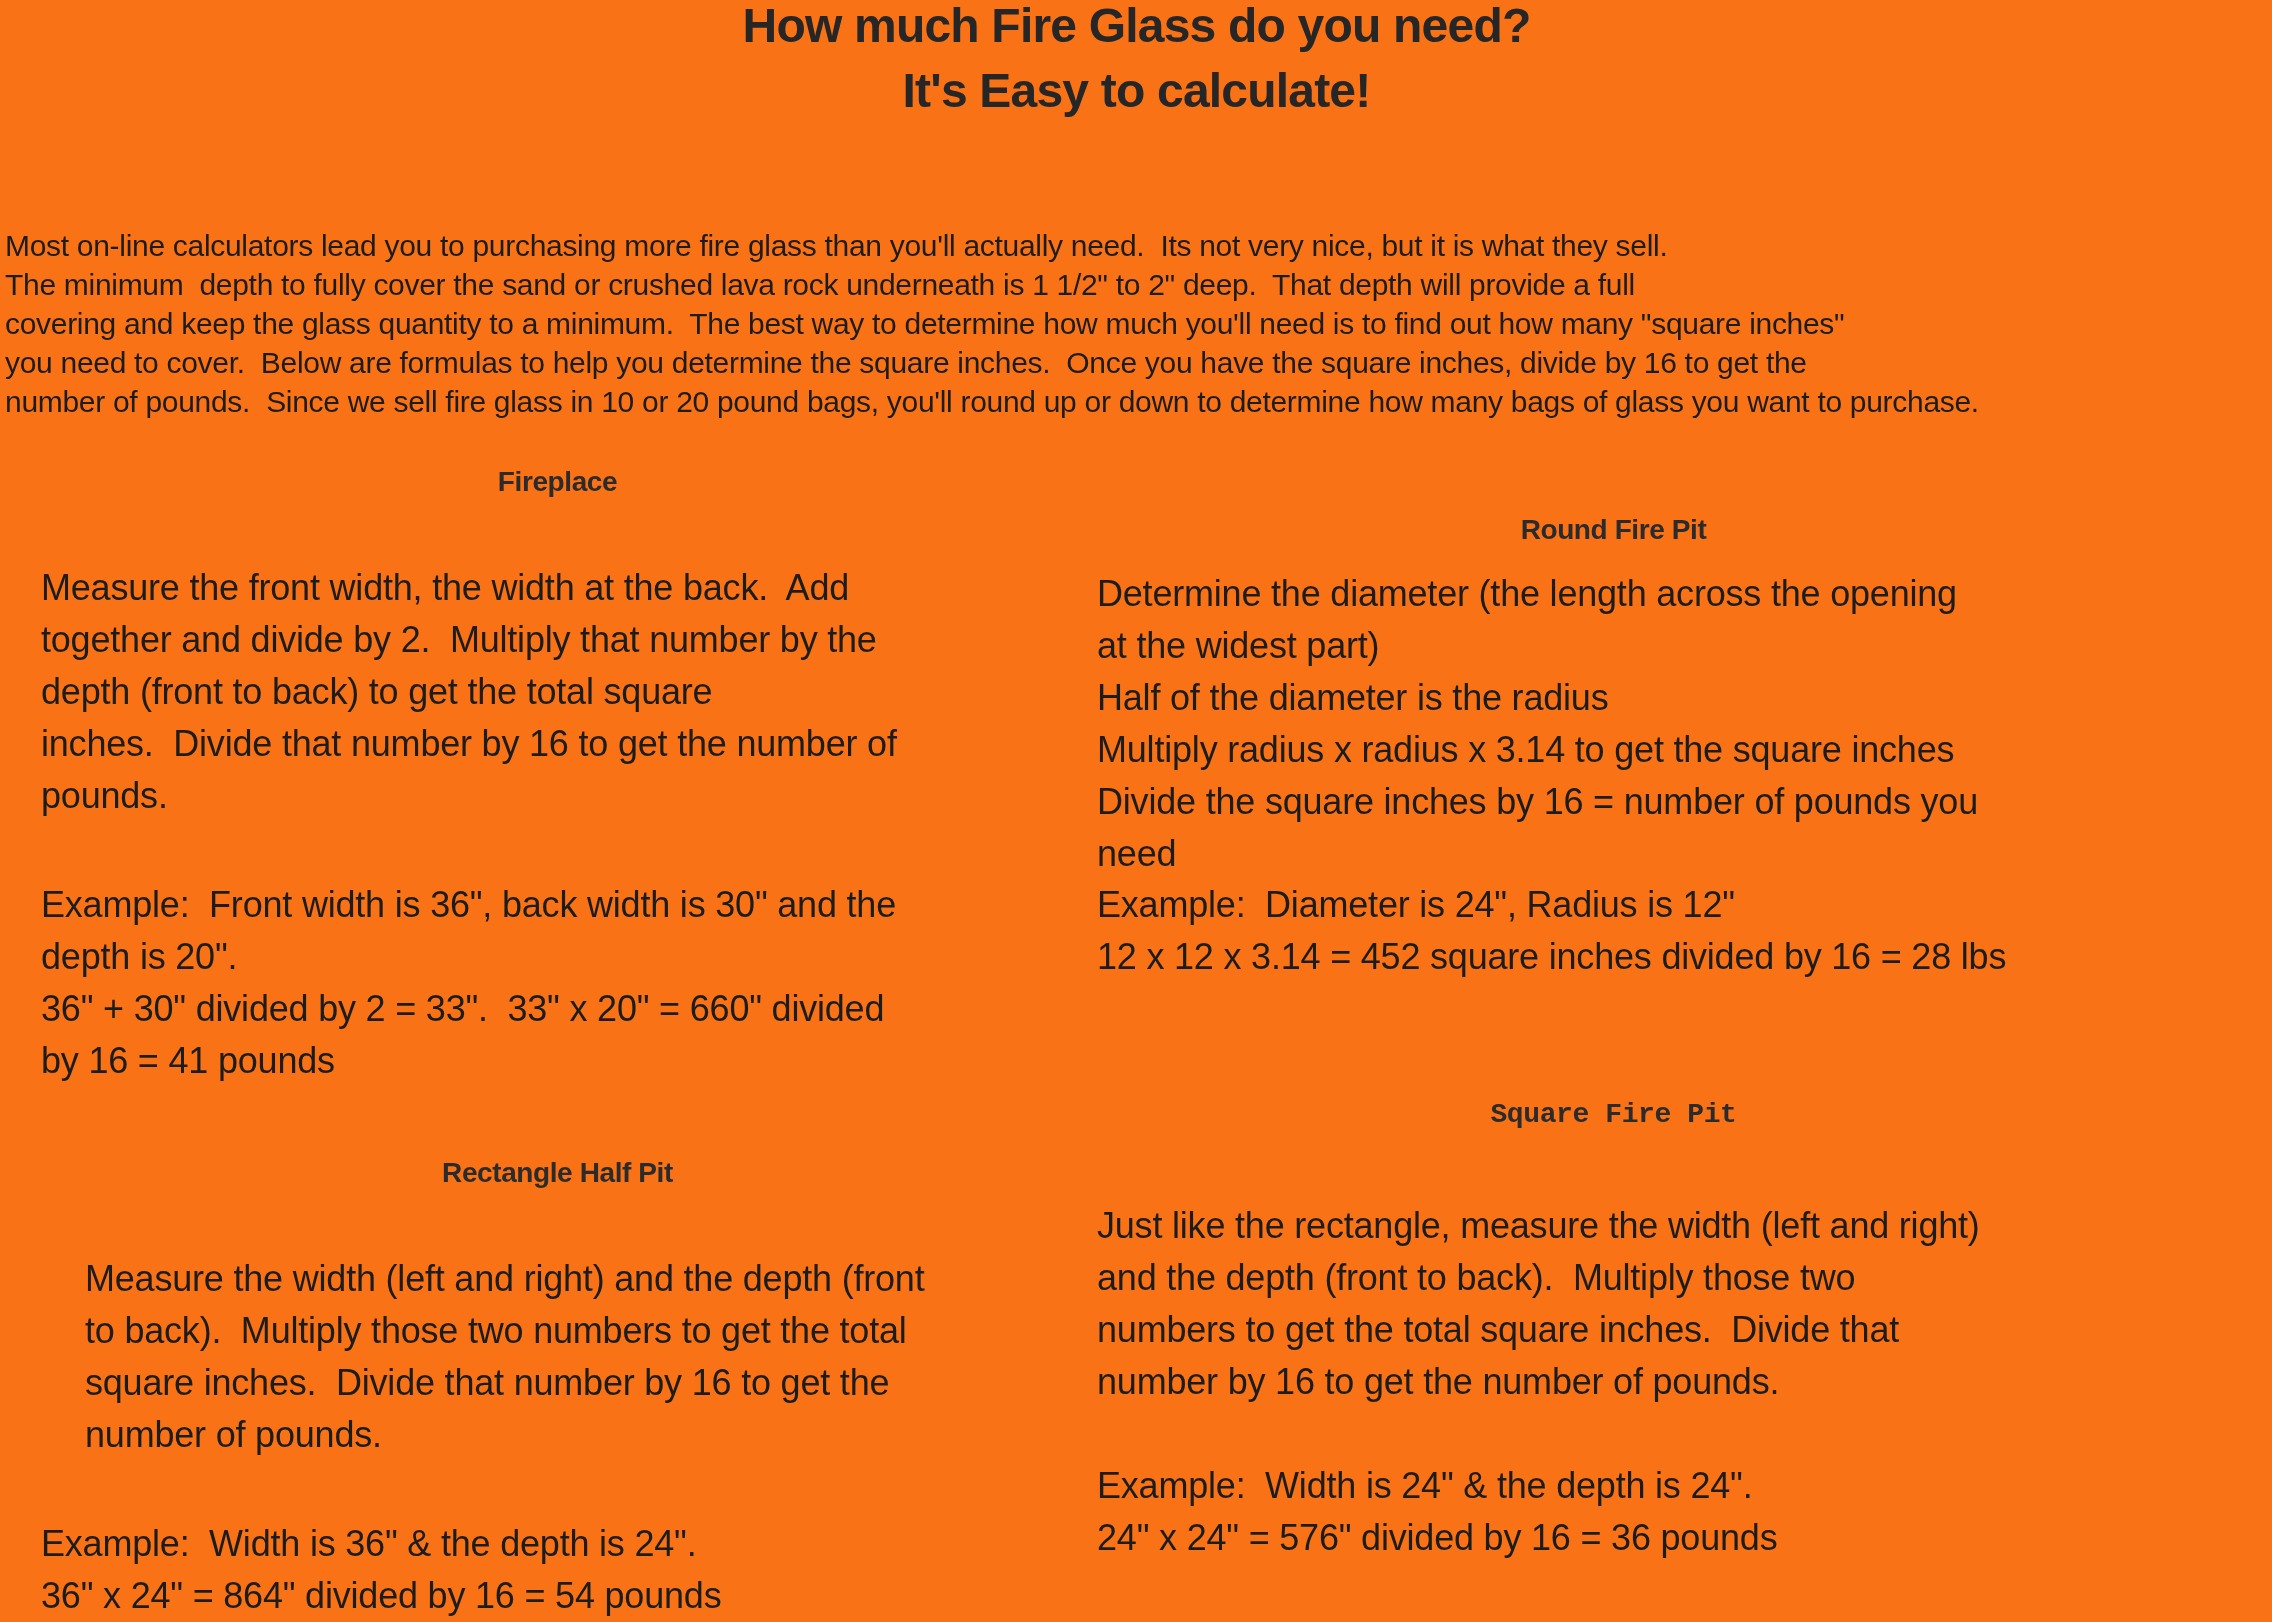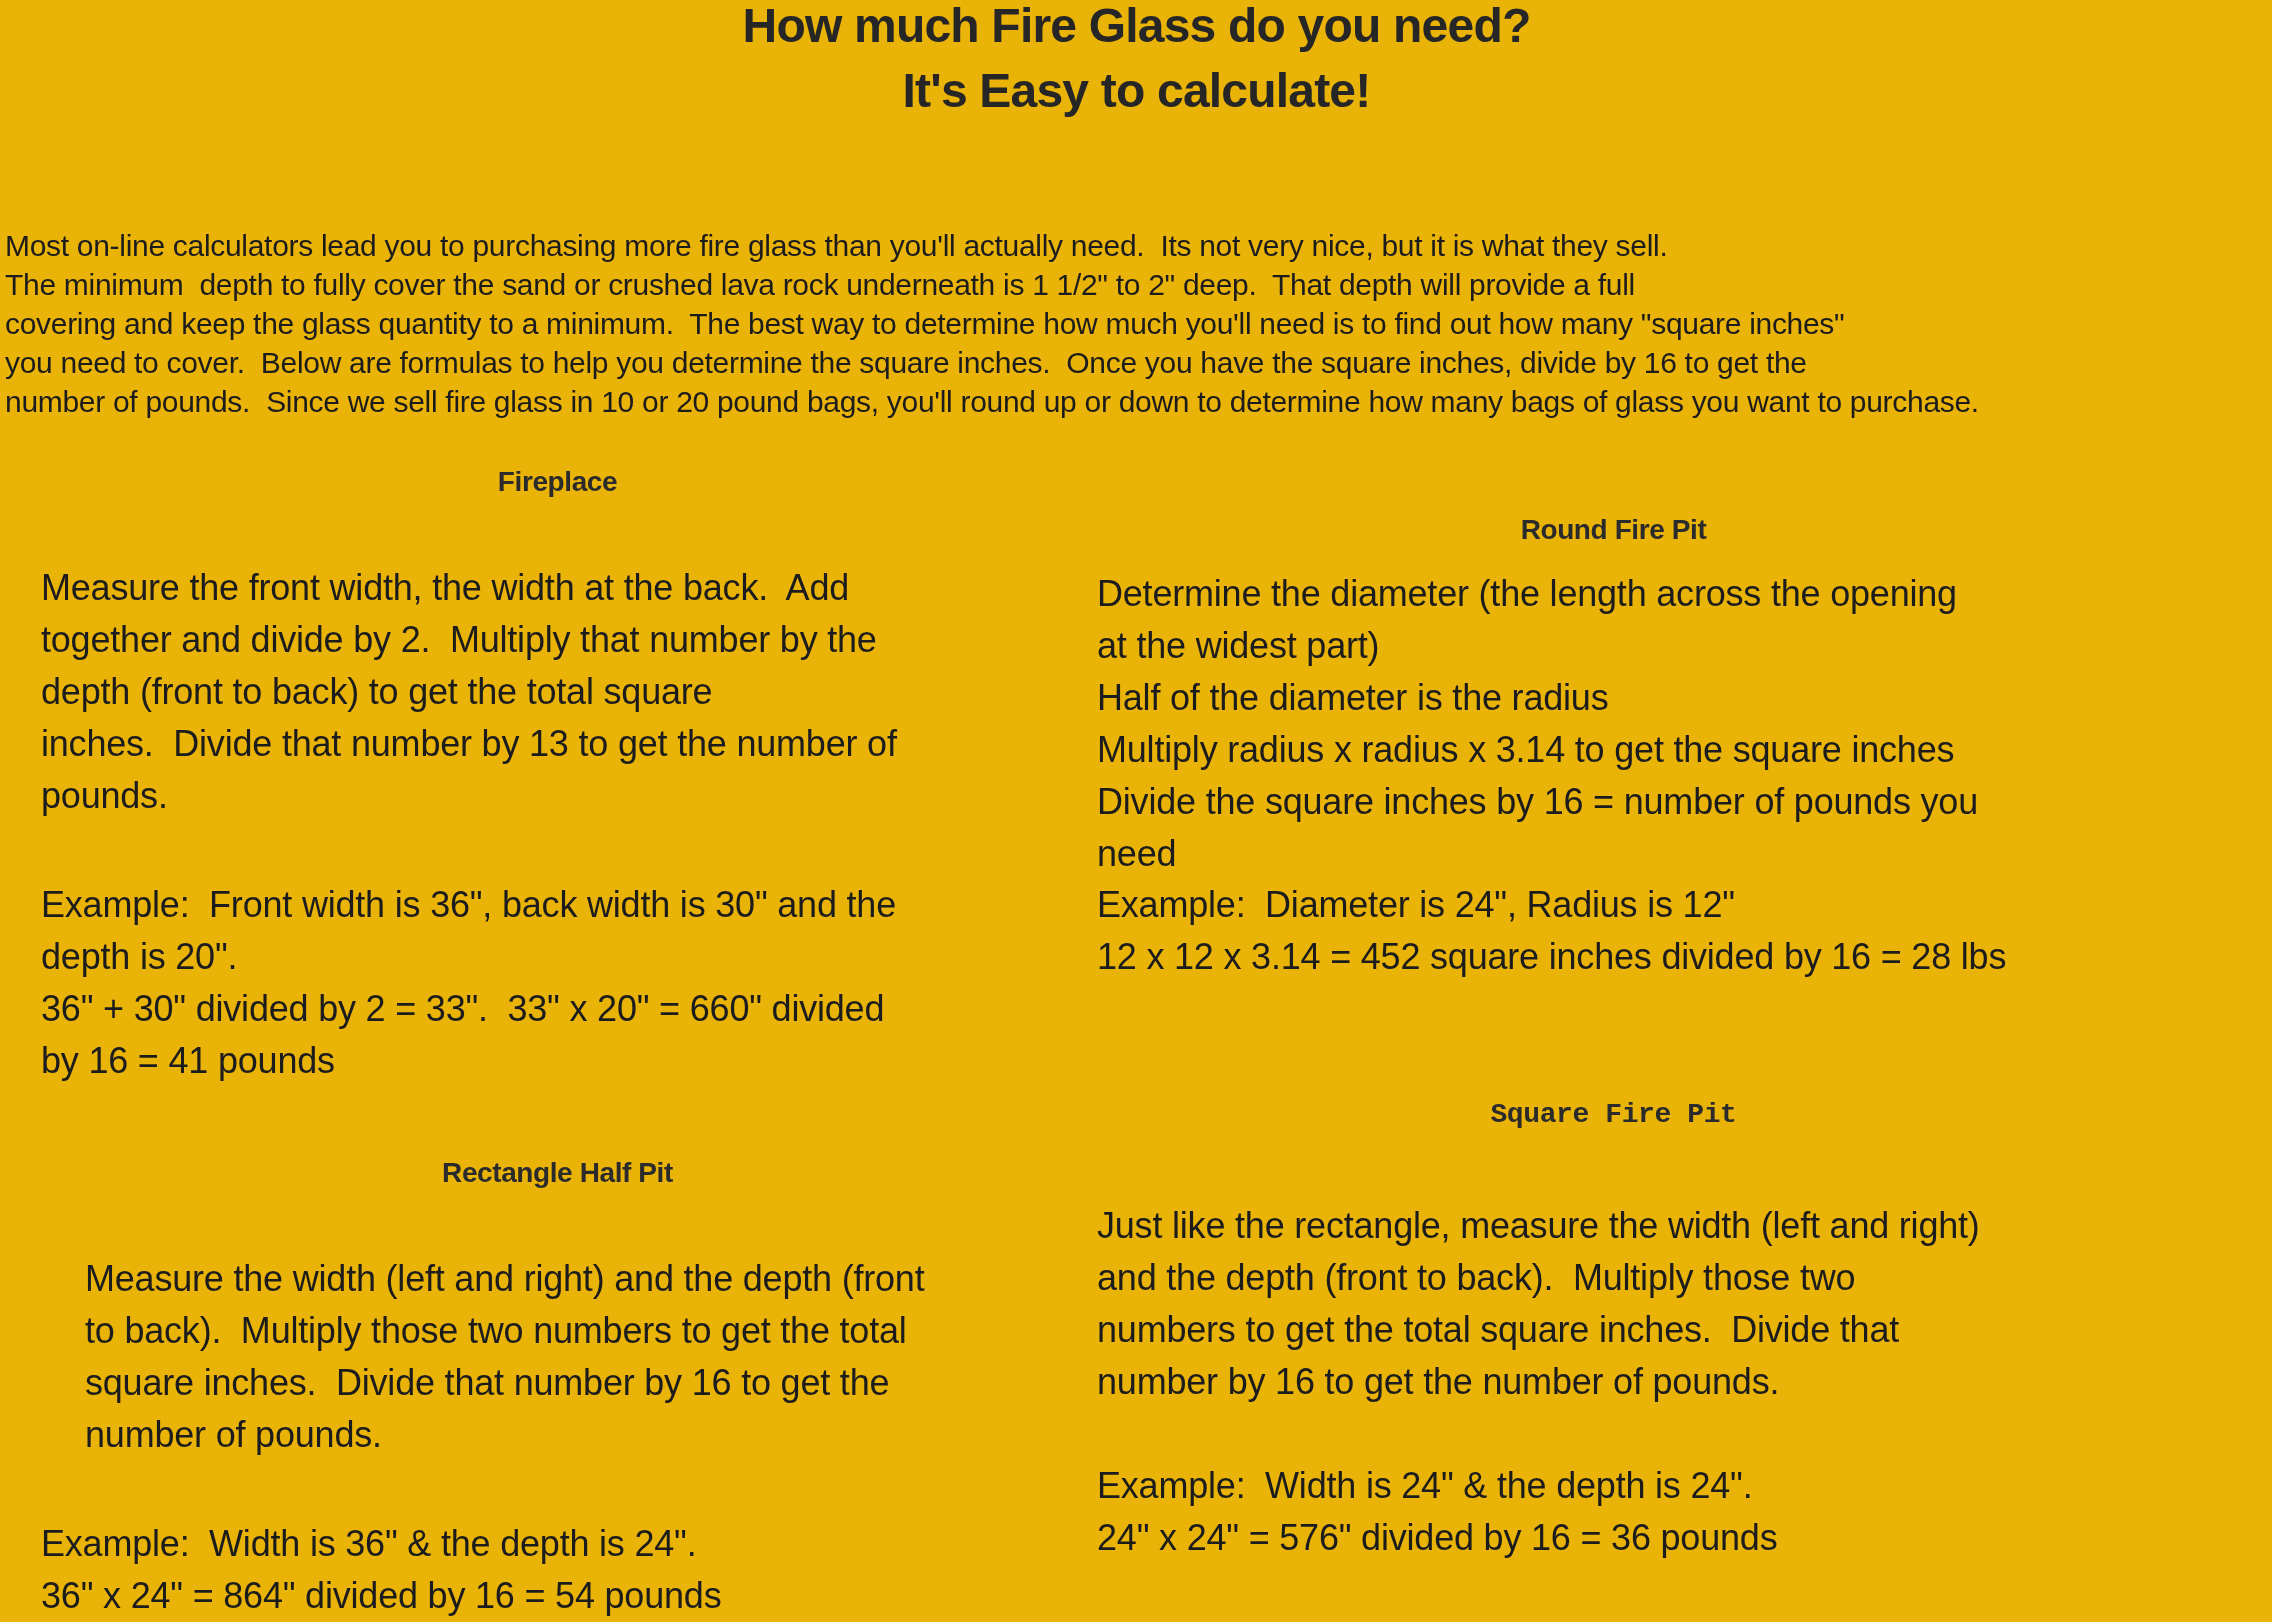--- a/index.html
+++ b/index.html
@@ -1,20 +1,20 @@
 <!DOCTYPE html>
 <html style="font-size:13.3px"><head>
 <meta charset="utf-8">
 <style>
   html, body { margin: 0; padding: 0; background: #ffffff; }
   .page {
     position: relative;
     width: 2273px;
     height: 1623px;
-    background: #eab308;
+    background: #f97316;
     font-family: "Liberation Sans", sans-serif;
     color: #1e1e1e;
     overflow: hidden;
   }
   .pre { white-space: pre; }
   .title {
     position: absolute;
     top: -7.5px; left: 0; width: 2273px;
     text-align: center;
     font-weight: bold;
@@ -74,21 +74,21 @@
   <div class="intro pre">Most on-line calculators lead you to purchasing more fire glass than you'll actually need.  Its not very nice, but it is what they sell.
 The minimum  depth to fully cover the sand or crushed lava rock underneath is 1 1/2" to 2" deep.  That depth will provide a full
 covering and keep the glass quantity to a minimum.  The best way to determine how much you'll need is to find out how many "square inches"
 you need to cover.  Below are formulas to help you determine the square inches.  Once you have the square inches, divide by 16 to get the
 number of pounds.  Since we sell fire glass in 10 or 20 pound bags, you'll round up or down to determine how many bags of glass you want to purchase.</div>
 
   <div class="heading col-l fp-h">Fireplace</div>
   <div class="bodytext pre col-l fp-b">Measure the front width, the width at the back.  Add
 together and divide by 2.  Multiply that number by the
 depth (front to back) to get the total square
-inches.  Divide that number by 13 to get the number of
+inches.  Divide that number by 16 to get the number of
 pounds.</div>
   <div class="bodytext pre col-l fp-e">Example:  Front width is 36", back width is 30" and the
 depth is 20".
 36" + 30" divided by 2 = 33".  33" x 20" = 660" divided
 by 16 = 41 pounds</div>
 
   <div class="heading col-l rc-h">Rectangle Half Pit</div>
   <div class="bodytext pre col-l rc-b">Measure the width (left and right) and the depth (front
 to back).  Multiply those two numbers to get the total
 square inches.  Divide that number by 16 to get the

